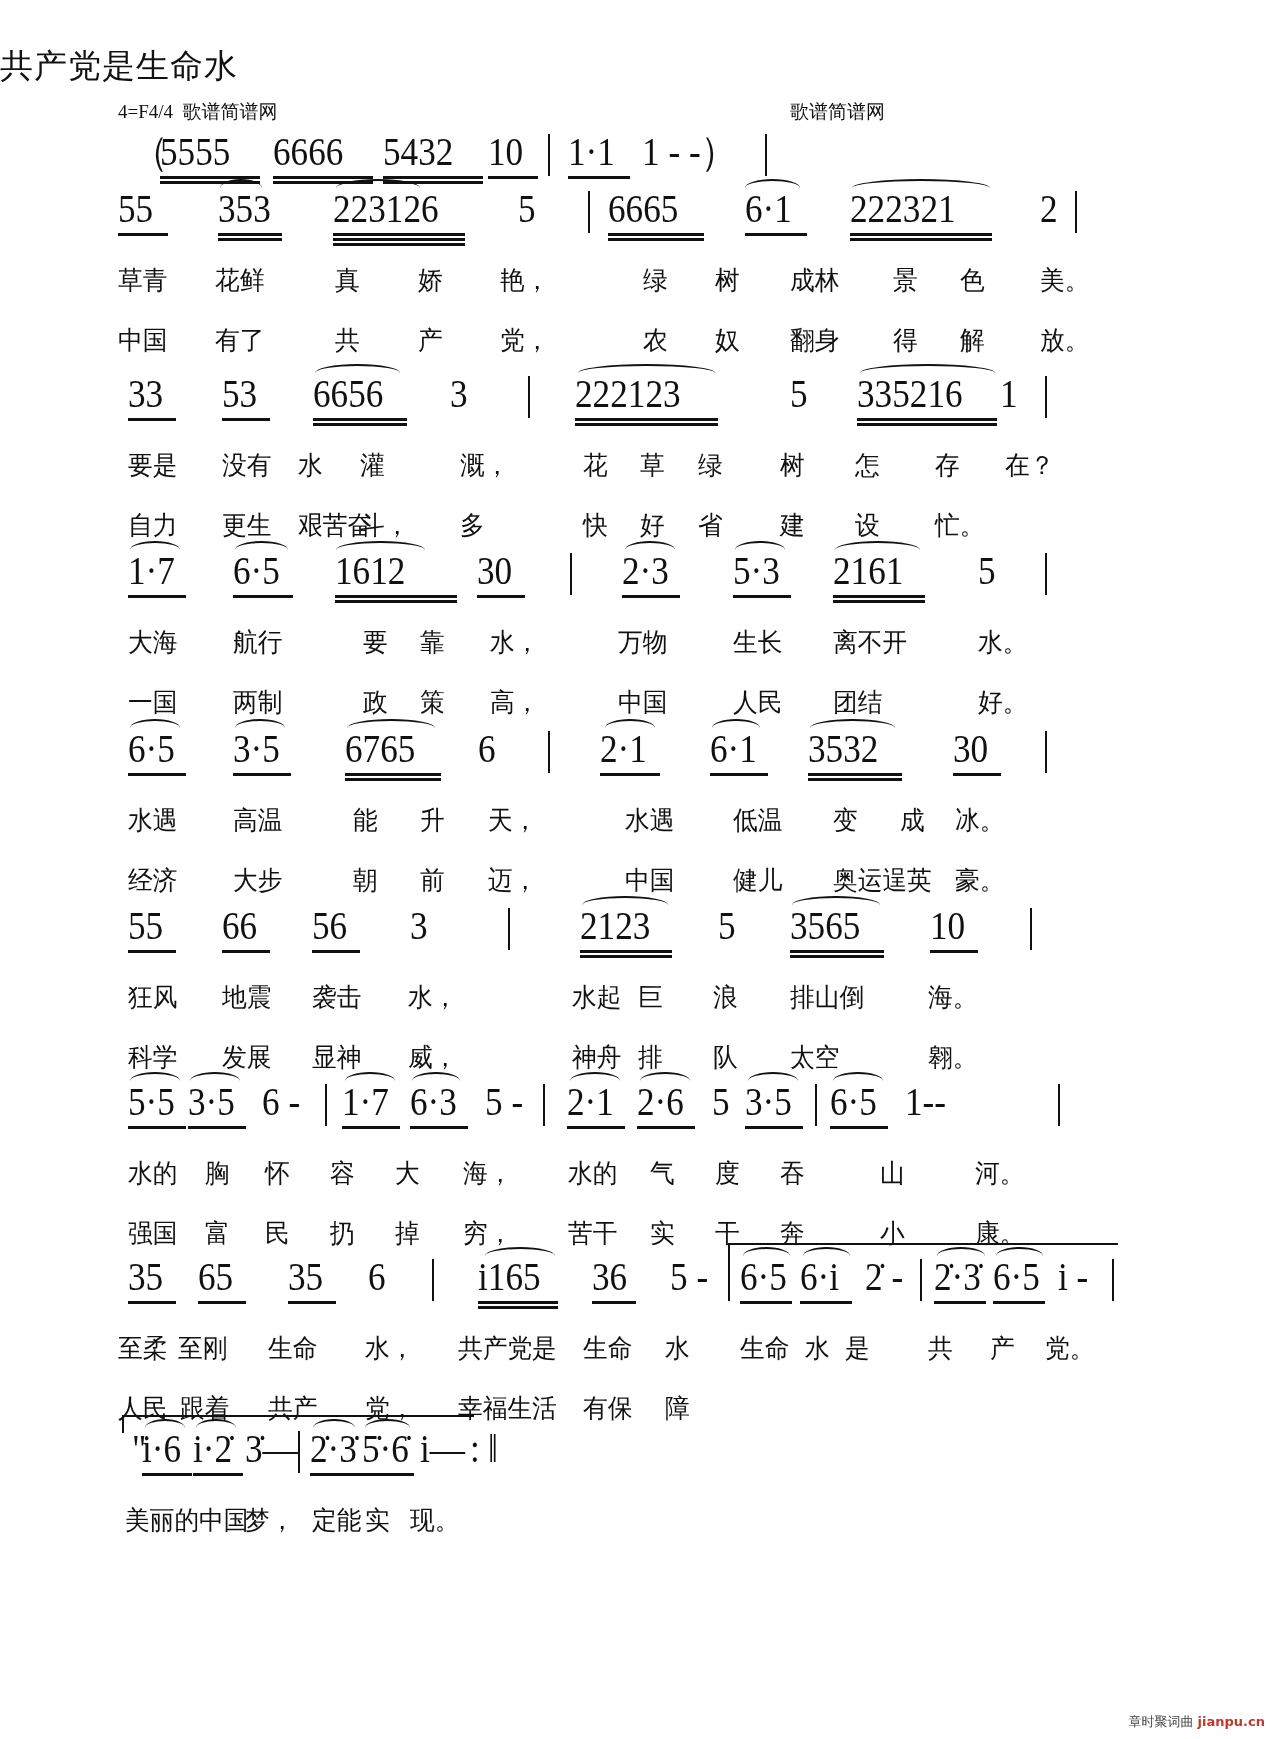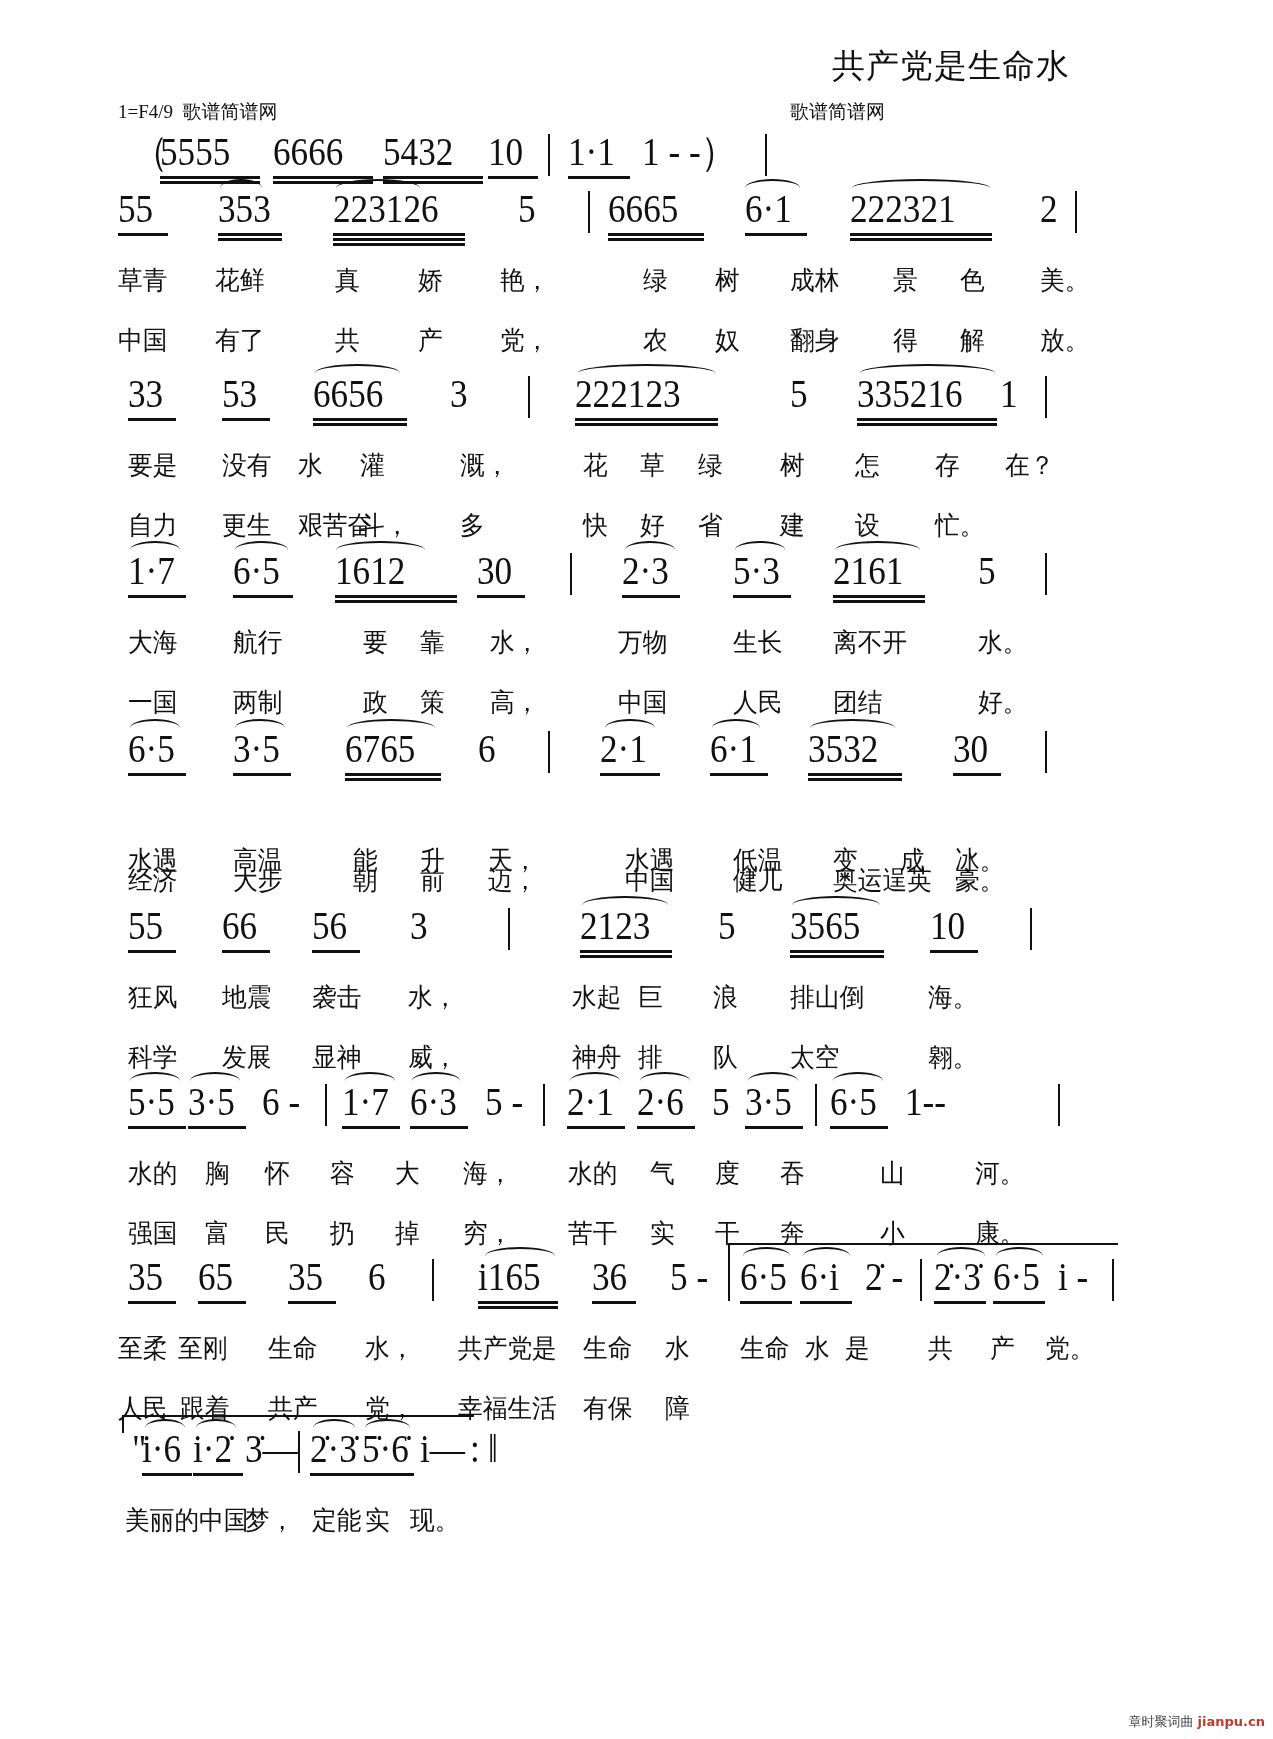--- a/index.html
+++ b/index.html
@@ -1,41 +1,41 @@
 <!DOCTYPE html>
 <html><head>
 <meta charset="utf-8">
 <style>
   html, body { margin: 0; padding: 0; background: #ffffff; }
   body {
     width: 1273px; height: 1739px; position: relative; overflow: hidden;
     font-family: "Liberation Serif", "DejaVu Serif", serif; color: #111;
   }
   .abs { position: absolute; }
-  .title { left: 0; width: 1070px; top: 44px; text-align: right; font-size: 33px; letter-spacing: 1px; }
+  .title { left: 0; width: 1070px; top: 44px; text-align: left; font-size: 33px; letter-spacing: 1px; }
   .meta { font-size: 19px; top: 99px; }
   .notes-line { position: absolute; left: 0; width: 1273px; height: 80px; }
   .ng { position: absolute; font-size: 40px; line-height: 48px; white-space: pre; font-family: "Liberation Serif", serif; transform: scaleX(0.88); transform-origin: left center; }
   .ul { position: absolute; left: 0; right: 0; height: 3px; background: #111; }
   .ul.u1 { top: 48px; }
   .ul.u2 { top: 53px; }
   .ul.u3 { top: 58px; }
   .slur { position: absolute; top: -8px; height: 16px; border-top: 2px solid #111; border-radius: 50% 50% 0 0; }
   .bar { position: absolute; width: 2px; background: #111; height: 42px; }
   .lyric-line { position: absolute; left: 0; width: 1273px; height: 36px; }
   .ly { position: absolute; font-size: 26px; line-height: 34px; white-space: pre; font-family: "DejaVu Sans", sans-serif; transform: scaleX(0.95); transform-origin: left center; }
   .volta { position: absolute; border-top: 2px solid #111; border-left: 2px solid #111; height: 16px; }
   .watermark { position: absolute; right: 8px; bottom: 8px; font-size: 13px; color: #444; font-family: "DejaVu Sans", sans-serif; }
   .watermark .en { color: #c0392b; font-weight: bold; }
 </style>
 </head>
 <body>
 
 <div class="abs title">共产党是生命水</div>
-<div class="abs meta" style="left:118px;"><span>1=F4/9</span>&nbsp;&nbsp;<span>歌谱简谱网</span></div>
+<div class="abs meta" style="left:118px;"><span>4=F4/4</span>&nbsp;&nbsp;<span>歌谱简谱网</span></div>
 <div class="abs meta" style="left:790px;">歌谱简谱网</div>
 
 <div id="score">
     <div class="notes-line" style="top: 128px;">
       <div class="ng" style="left: 133px;">（</div>
       <div class="ng" style="left: 160px;">5555</div>
       <div class="ul u1" style="left: 160px; right: auto; width: 100px; top: 48px;"></div>
       <div class="ul u2" style="left: 160px; right: auto; width: 100px; top: 53px;"></div>
       <div class="ng" style="left: 273px;">6666</div>
       <div class="ul u1" style="left: 273px; right: auto; width: 100px; top: 48px;"></div>
@@ -223,21 +223,21 @@
       <div class="ng" style="left: 710px;">6·1</div>
       <div class="ul u1" style="left: 710px; right: auto; width: 58px; top: 48px;"></div>
       <div class="slur" style="left: 810px; width: 85px; top: -6px;"></div>
       <div class="ng" style="left: 808px;">3532</div>
       <div class="ul u1" style="left: 808px; right: auto; width: 94px; top: 48px;"></div>
       <div class="ul u2" style="left: 808px; right: auto; width: 94px; top: 53px;"></div>
       <div class="ng" style="left: 953px;">30</div>
       <div class="ul u1" style="left: 953px; right: auto; width: 48px; top: 48px;"></div>
       <div class="bar" style="left: 1045px; top: 6px;"></div>
     </div>
-    <div class="lyric-line" style="top: 803px; margin-top: 40px;">
+    <div class="lyric-line" style="top: 803px;">
       <div class="ly" style="left: 128px;">水遇</div>
       <div class="ly" style="left: 233px;">高温</div>
       <div class="ly" style="left: 353px;">能</div>
       <div class="ly" style="left: 420px;">升</div>
       <div class="ly" style="left: 488px;">天，</div>
       <div class="ly" style="left: 625px;">水遇</div>
       <div class="ly" style="left: 733px;">低温</div>
       <div class="ly" style="left: 833px;">变</div>
       <div class="ly" style="left: 900px;">成</div>
       <div class="ly" style="left: 955px;">冰。</div>

